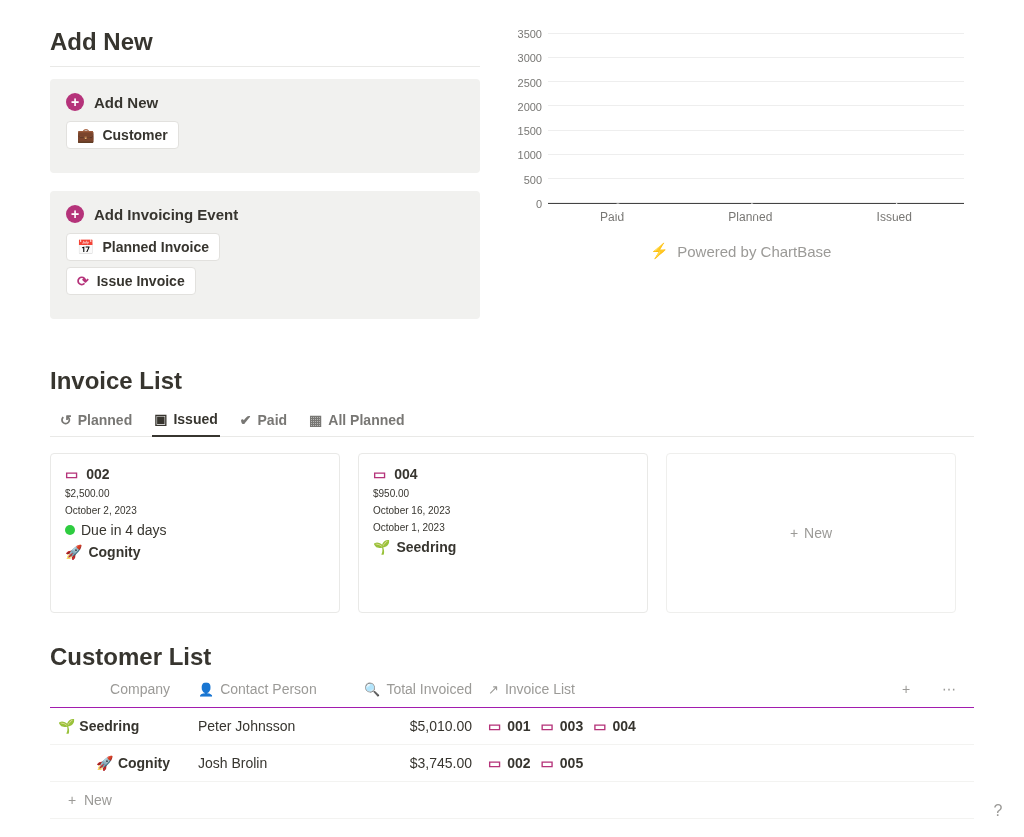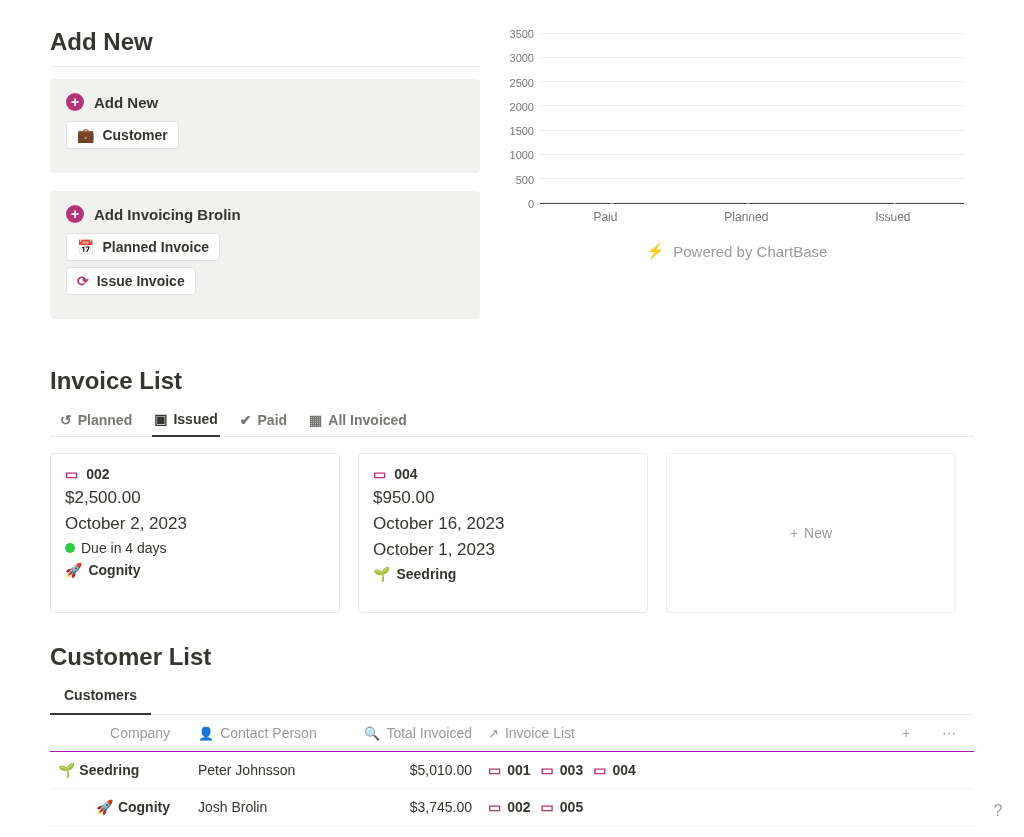--- a/index.html
+++ b/index.html
@@ -6,21 +6,21 @@
   body {
     font-family: -apple-system, BlinkMacSystemFont, "Segoe UI", Helvetica, Arial, sans-serif;
     background: #fff;
     color: #37352f;
     width: 1024px;
     height: 837px;
     overflow: hidden;
     position: relative;
   }
   .page { padding: 28px 50px 0 50px; }
-  .top { display: flex; gap: 20px; }
+  .top { display: flex; gap: 28px; }
   .col-left { flex: 0 0 430px; }
   .col-right { flex: 1; }
   h2.section-title {
     font-size: 24px; font-weight: 700; color: #37352f;
     border-bottom: 1px solid #e9e9e7; padding-bottom: 10px; margin-bottom: 12px;
   }
   .gray-card {
     background: #f1f1ef; border-radius: 4px; padding: 14px 16px 18px 16px;
     margin-bottom: 18px;
   }
@@ -57,21 +57,21 @@
   .tab { display: flex; align-items: center; gap: 6px; font-size: 14px; color: #787774; padding: 8px 2px; cursor: pointer; font-weight: 600;}
   .tab.active { color: #37352f; font-weight: 700; border-bottom: 2px solid #37352f; margin-bottom: -1px; }
   .tab .tic { font-size: 14px; }
   .cards-row { display: flex; gap: 18px; }
   .inv-card {
     flex: 0 0 290px; border: 1px solid #e9e9e7; border-radius: 4px; padding: 12px 14px;
     font-size: 14px; min-height: 160px;
   }
   .inv-title { display: flex; align-items: center; gap: 8px; font-weight: 700; margin-bottom: 6px; }
   .inv-title .ic { color: #b5337a; }
-  .inv-line { margin-bottom: 6px; color: #37352f; font-size: 17px;}
+  .inv-line { margin-bottom: 6px; color: #37352f; font-size: 10px;}
   .due { display: flex; align-items: center; gap: 6px; font-size: 14px;}
   .dot-green { width: 10px; height: 10px; border-radius: 50%; background: #2ecc40; display: inline-block;}
   .company-tag { display: flex; align-items: center; gap: 6px; font-size: 14px; font-weight: 600;}
   .ic-pink { color: #d946a6; }
   .ic-purple { color: #a855f7; }
   .new-card {
     flex: 0 0 290px; border: 1px solid #efefed; border-radius: 4px;
     display: flex; align-items: center; justify-content: center; color: #9b9a97; font-size: 14px; gap: 6px; cursor: pointer;
   }
   
@@ -107,21 +107,21 @@
         </div>
         <button class="pill-btn">
           <span class="ic">💼</span>
           <span>Customer</span>
         </button>
       </div>
 
       <div class="gray-card">
         <div class="hdr">
           <span class="plus-circle">+</span>
-          <span>Add Invoicing Brolin</span>
+          <span>Add Invoicing Event</span>
         </div>
         <button class="pill-btn">
           <span class="ic">📅</span>
           <span>Planned Invoice</span>
         </button>
         <br>
         <button class="pill-btn">
           <span class="ic">⟳</span>
           <span>Issue Invoice</span>
         </button>
@@ -192,21 +192,21 @@
       <div class="tab active">
         <span class="tic">▣</span>
         <span>Issued</span>
       </div>
       <div class="tab">
         <span class="tic">✔</span>
         <span>Paid</span>
       </div>
       <div class="tab">
         <span class="tic">▦</span>
-        <span>All Invoiced</span>
+        <span>All Planned</span>
       </div>
     </div>
 
     <div class="cards-row" id="invoice-cards">
         <div class="inv-card">
           <div class="inv-title">
             <span class="ic">▭</span>
             <span>002</span>
           </div>
           <div class="inv-line">$2,500.00</div>
@@ -235,23 +235,20 @@
         </div>
         <div class="new-card">
           <span>+</span>
           <span>New</span>
         </div>
       </div>
   </div>
 
   <div class="section">
     <h2 class="section-title" style="border-bottom:none;padding-bottom:0;margin-bottom:0;">Customer List</h2>
-    <div class="cust-tabs">
-      <div class="cust-tab">Customers</div>
-    </div>
     <table class="cust">
       <thead>
         <tr>
           <th style="width:140px;text-align:right;padding-right:20px;"><span>Company</span></th>
           <th style="width:160px"><span class="hic">👤</span><span>Contact Person</span></th>
           <th style="width:130px;text-align:right"><span class="hic">🔍</span><span>Total Invoiced</span></th>
           <th><span class="hic">↗</span><span>Invoice List</span></th>
           <th style="width:40px" class="th-actions">+</th>
           <th style="width:40px" class="th-actions">⋯</th>
         </tr>

